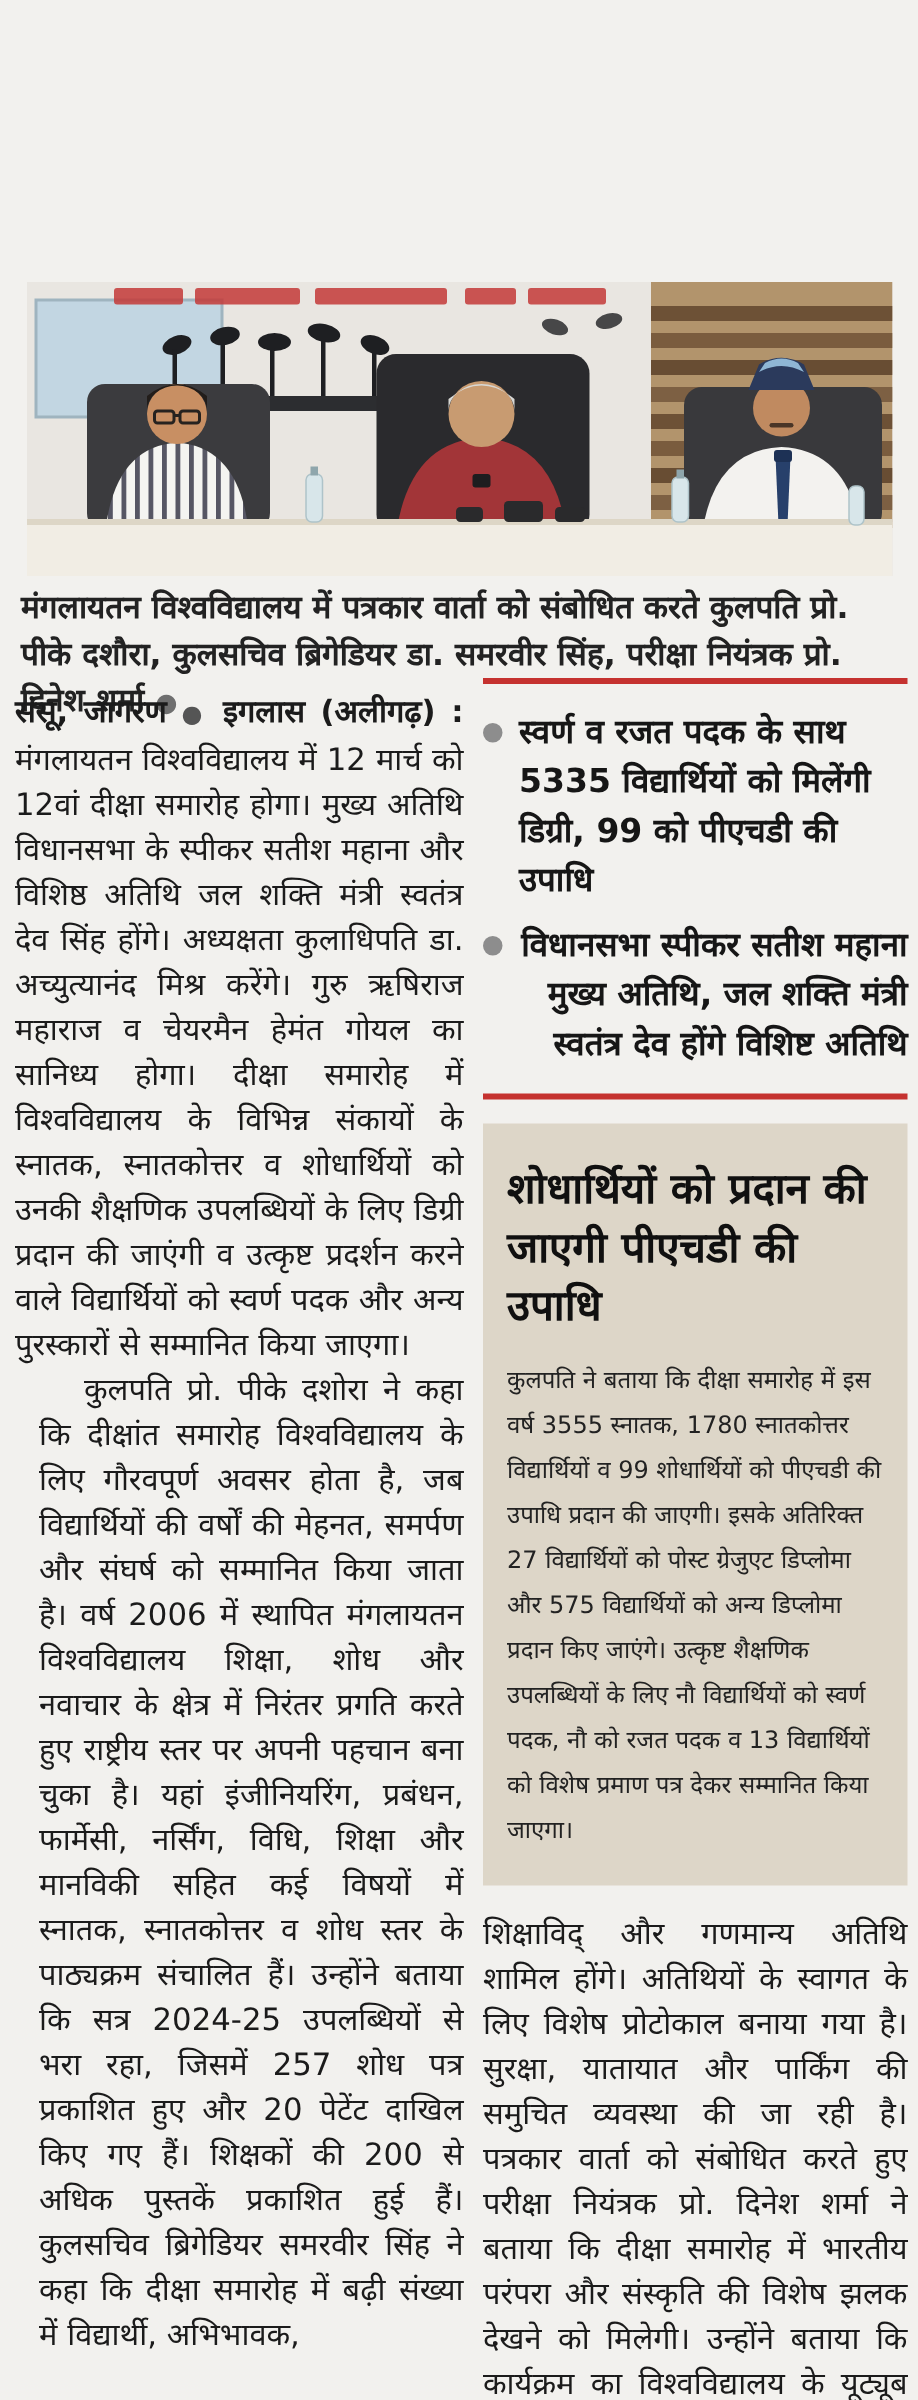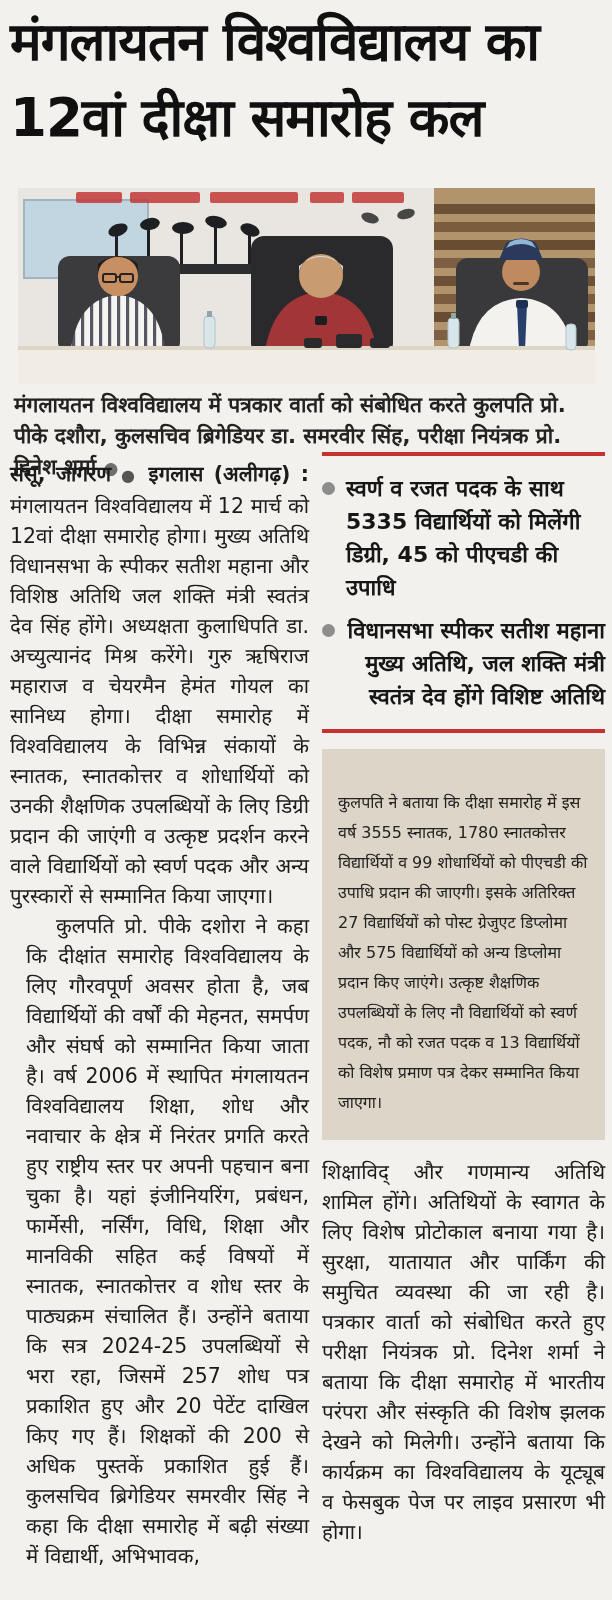--- a/index.html
+++ b/index.html
@@ -55,24 +55,20 @@
   .right-text {
     margin-top:17px; font-size:20.5px; line-height:30px;
     text-align:justify; color:#1b1b1b;
   }
 </style>
 </head>
 <body>
 
 <div class="page">
 
-  <div class="headline">
-    <div>मंगलायतन विश्वविद्यालय का</div>
-    <div>12वां दीक्षा समारोह कल</div>
-  </div>
 
   <div class="photo-wrap">
     <svg width="577" height="196" viewBox="0 0 577 196">
       <defs>
         <pattern id="shirtStripes" width="9" height="9" patternUnits="userSpaceOnUse">
           <rect width="9" height="9" fill="#f4f4f1"></rect>
           <rect width="3.2" height="9" fill="#565664"></rect>
         </pattern>
       </defs>
 
@@ -173,28 +169,29 @@
   <div class="col-left">
     <p><span class="dateline-bold">संसू, जागरण</span> <span class="dateline-sep">●</span><span class="dateline-bold"> इगलास (अलीगढ़) : </span><span>मंगलायतन विश्वविद्यालय में 12 मार्च को 12वां दीक्षा समारोह होगा। मुख्य अतिथि विधानसभा के स्पीकर सतीश महाना और विशिष्ठ अतिथि जल शक्ति मंत्री स्वतंत्र देव सिंह होंगे। अध्यक्षता कुलाधिपति डा. अच्युत्यानंद मिश्र करेंगे। गुरु ऋषिराज महाराज व चेयरमैन हेमंत गोयल का सानिध्य होगा। दीक्षा समारोह में विश्वविद्यालय के विभिन्न संकायों के स्नातक, स्नातकोत्तर व शोधार्थियों को उनकी शैक्षणिक उपलब्धियों के लिए डिग्री प्रदान की जाएंगी व उत्कृष्ट प्रदर्शन करने वाले विद्यार्थियों को स्वर्ण पदक और अन्य पुरस्कारों से सम्मानित किया जाएगा।</span></p>
     <p class="indent">कुलपति प्रो. पीके दशोरा ने कहा कि दीक्षांत समारोह विश्वविद्यालय के लिए गौरवपूर्ण अवसर होता है, जब विद्यार्थियों की वर्षों की मेहनत, समर्पण और संघर्ष को सम्मानित किया जाता है। वर्ष 2006 में स्थापित मंगलायतन विश्वविद्यालय शिक्षा, शोध और नवाचार के क्षेत्र में निरंतर प्रगति करते हुए राष्ट्रीय स्तर पर अपनी पहचान बना चुका है। यहां इंजीनियरिंग, प्रबंधन, फार्मेसी, नर्सिंग, विधि, शिक्षा और मानविकी सहित कई विषयों में स्नातक, स्नातकोत्तर व शोध स्तर के पाठ्यक्रम संचालित हैं। उन्होंने बताया कि सत्र 2024-25 उपलब्धियों से भरा रहा, जिसमें 257 शोध पत्र प्रकाशित हुए और 20 पेटेंट दाखिल किए गए हैं। शिक्षकों की 200 से अधिक पुस्तकें प्रकाशित हुई हैं। कुलसचिव ब्रिगेडियर समरवीर सिंह ने कहा कि दीक्षा समारोह में बढ़ी संख्या में विद्यार्थी, अभिभावक,</p>
   </div>
 
   <div class="col-right">
 
     <div class="highlights">
       <div class="highlight-item">
         <span class="bullet-dot"></span>
-        <span>स्वर्ण व रजत पदक के साथ 5335 विद्यार्थियों को मिलेंगी डिग्री, 45 को पीएचडी की उपाधि</span>
+        <span>स्वर्ण व रजत पदक के साथ 5335 विद्यार्थियों को मिलेंगी डिग्री, 99 को पीएचडी की उपाधि</span>
       </div>
       <div class="highlight-item">
         <span class="bullet-dot"></span>
         <span>विधानसभा स्पीकर सतीश महाना मुख्य अतिथि, जल शक्ति मंत्री स्वतंत्र देव होंगे विशिष्ट अतिथि</span>
       </div>
     </div>
 
     <div class="sidebox">
+      <div class="sidebox-heading">शोधार्थियों को प्रदान की जाएगी पीएचडी की उपाधि</div>
       <div class="sidebox-body">कुलपति ने बताया कि दीक्षा समारोह में इस वर्ष 3555 स्नातक, 1780 स्नातकोत्तर विद्यार्थियों व 99 शोधार्थियों को पीएचडी की उपाधि प्रदान की जाएगी। इसके अतिरिक्त 27 विद्यार्थियों को पोस्ट ग्रेजुएट डिप्लोमा और 575 विद्यार्थियों को अन्य डिप्लोमा प्रदान किए जाएंगे। उत्कृष्ट शैक्षणिक उपलब्धियों के लिए नौ विद्यार्थियों को स्वर्ण पदक, नौ को रजत पदक व 13 विद्यार्थियों को विशेष प्रमाण पत्र देकर सम्मानित किया जाएगा।</div>
     </div>
 
     <div class="right-text">शिक्षाविद् और गणमान्य अतिथि शामिल होंगे। अतिथियों के स्वागत के लिए विशेष प्रोटोकाल बनाया गया है। सुरक्षा, यातायात और पार्किंग की समुचित व्यवस्था की जा रही है। पत्रकार वार्ता को संबोधित करते हुए परीक्षा नियंत्रक प्रो. दिनेश शर्मा ने बताया कि दीक्षा समारोह में भारतीय परंपरा और संस्कृति की विशेष झलक देखने को मिलेगी। उन्होंने बताया कि कार्यक्रम का विश्वविद्यालय के यूट्यूब व फेसबुक पेज पर लाइव प्रसारण भी होगा।</div>
   </div>
 
 </div>
 
 </body></html>

